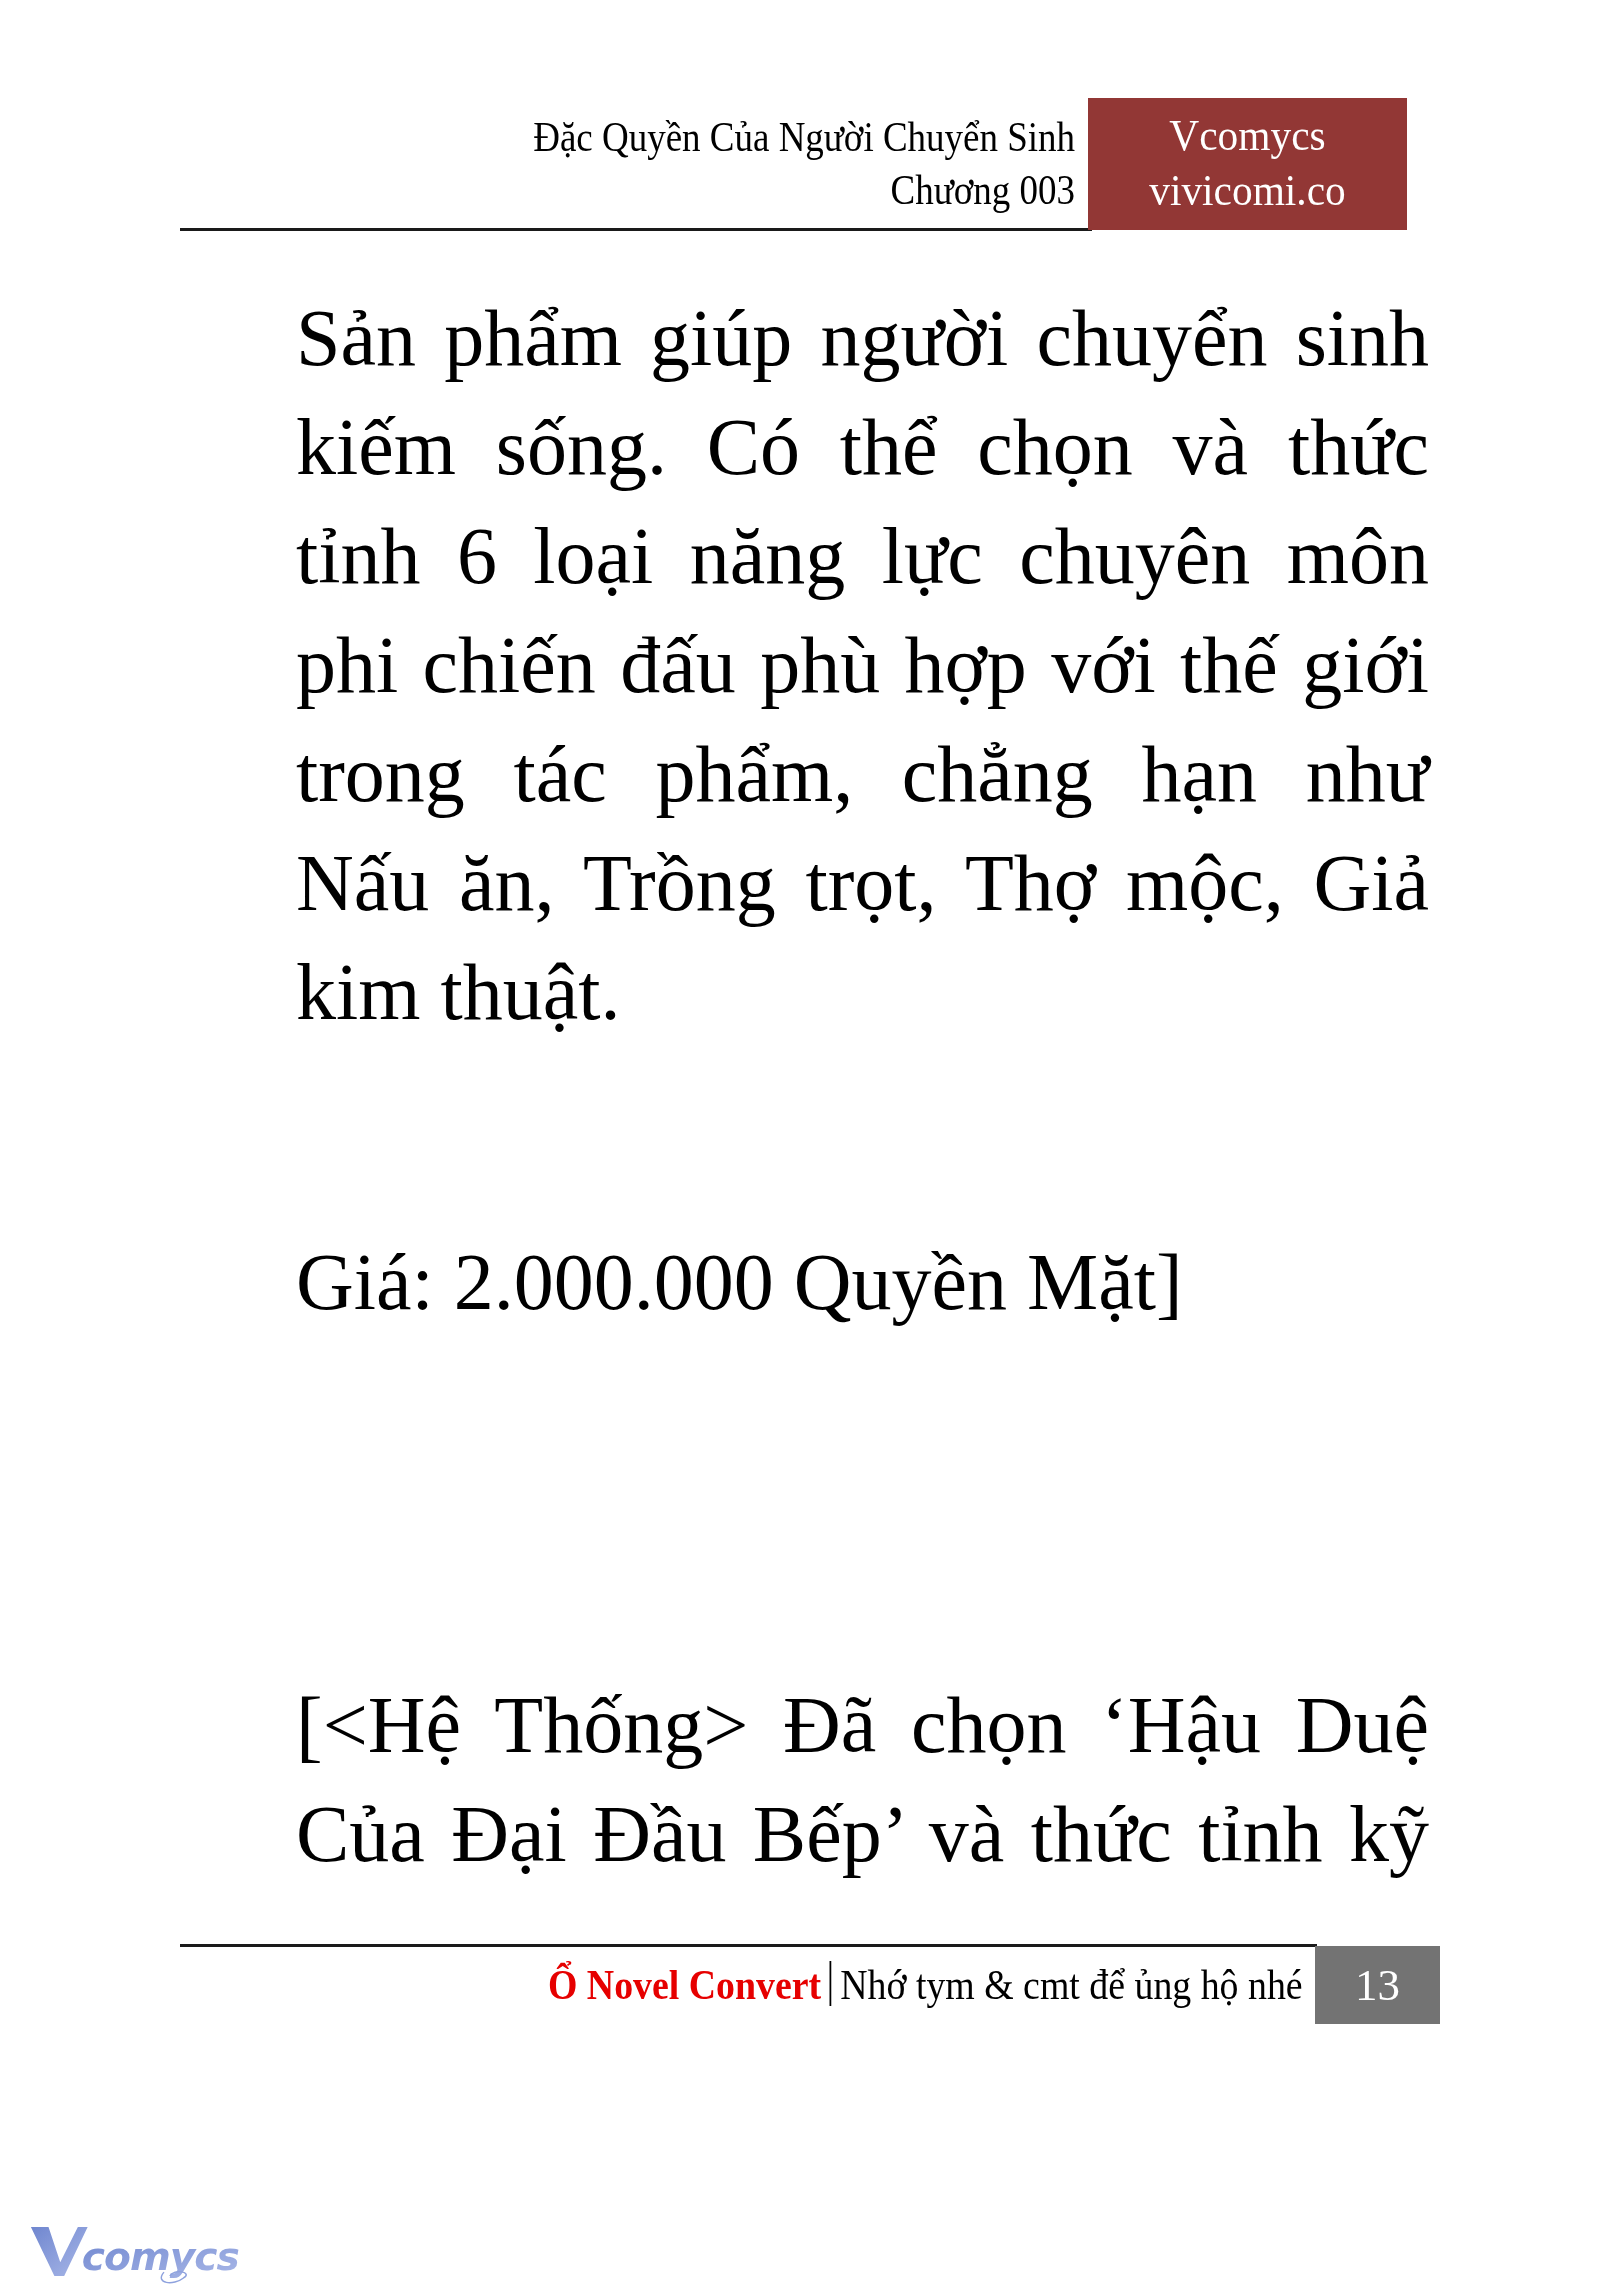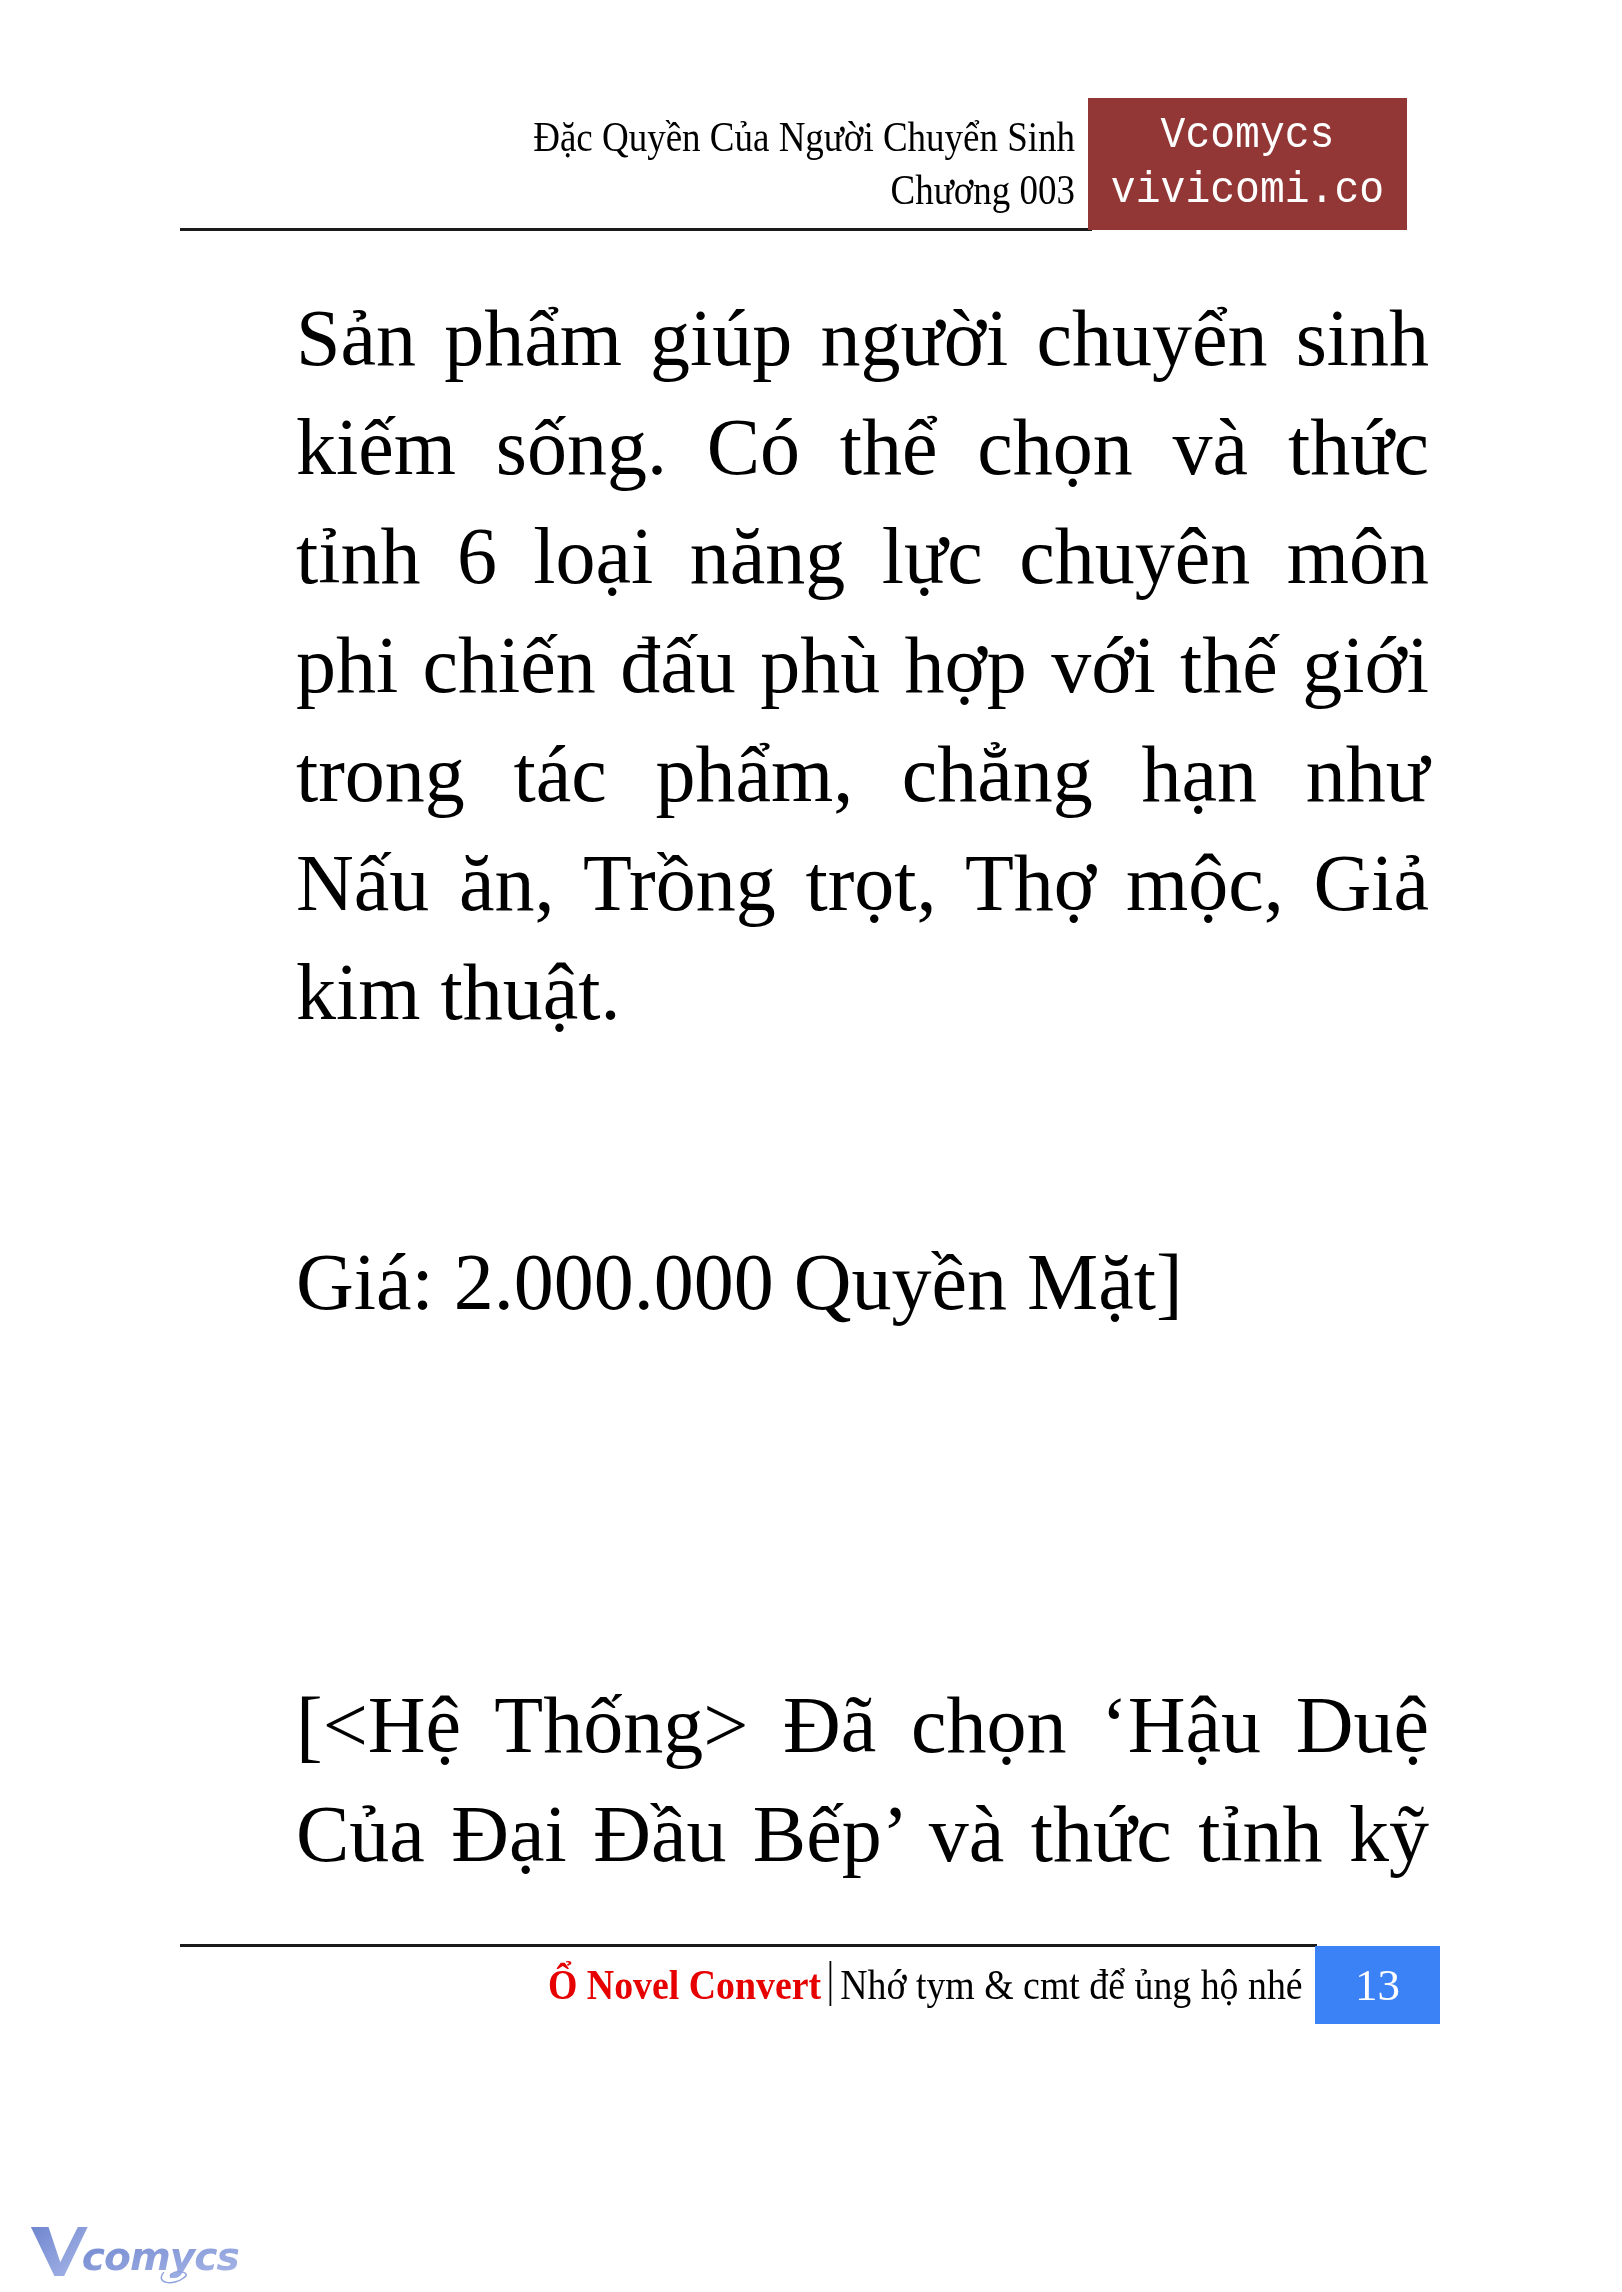--- a/index.html
+++ b/index.html
@@ -47,21 +47,20 @@
       top: 0;
       width: 319px;
       height: 132px;
       background: #923735;
       color: #ffffff;
       text-align: center;
       font-size: 45px;
       line-height: 55px;
       padding-top: 9.8px;
       box-sizing: border-box;
-      font-family: Liberation Mono, monospace;
     }
     .brand-box div {
       transform: scaleX(0.92);
     }
     .content {
       position: absolute;
       left: 296px;
       top: 284px;
       width: 1133px;
       font-size: 80px;
@@ -115,21 +114,21 @@
       background: #000;
       vertical-align: -7.8px;
       margin: 0 9.8px;
     }
     .page-box {
       position: absolute;
       left: 1135px;
       top: 2px;
       width: 125px;
       height: 78px;
-      background: #3b82f6;
+      background: #737373;
       color: #fff;
       font-size: 45px;
       line-height: 78px;
       text-align: center;
     }
     .watermark {
       position: absolute;
       left: 27.4px;
       top: 2223px;
       width: 225px;

